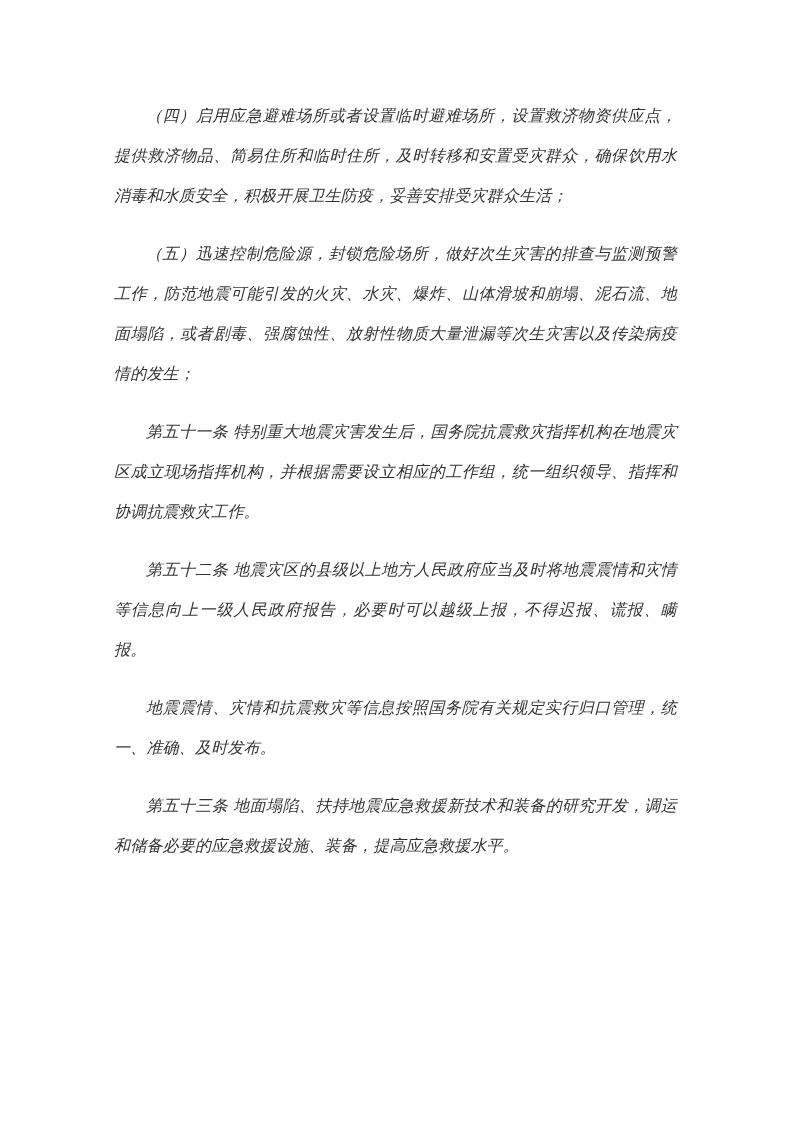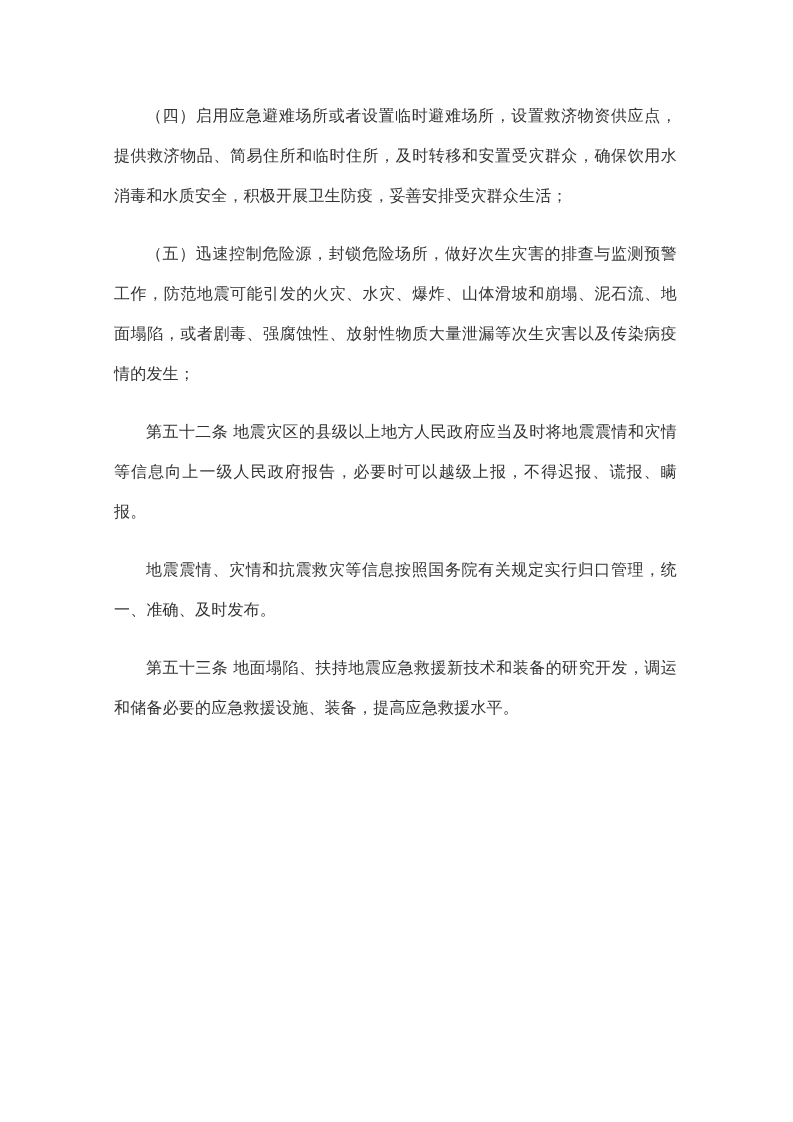--- a/index.html
+++ b/index.html
@@ -9,20 +9,21 @@
   }
   .page {
     position: relative;
     width: 793px;
     height: 1122px;
     margin: 0 auto;
     background: #ffffff;
     box-sizing: border-box;
     padding: 96px 116px 0 114px;
     overflow: hidden;
+    font-style: italic;
   }
   .doc-body {
     font-family: "Liberation Sans", "DejaVu Sans", sans-serif;
     font-size: 16px;
     line-height: 40px;
     color: #333333;
     text-align: justify;
     letter-spacing: 0.2px;
   }
   .doc-body p {
@@ -31,17 +32,18 @@
     word-break: break-all;
   }
 </style>
 </head>
 <body>
 
 <div class="page">
   <div class="doc-body">
     <p>（四）启用应急避难场所或者设置临时避难场所，设置救济物资供应点，提供救济物品、简易住所和临时住所，及时转移和安置受灾群众，确保饮用水消毒和水质安全，积极开展卫生防疫，妥善安排受灾群众生活；</p>
     <p>（五）迅速控制危险源，封锁危险场所，做好次生灾害的排查与监测预警工作，防范地震可能引发的火灾、水灾、爆炸、山体滑坡和崩塌、泥石流、地面塌陷，或者剧毒、强腐蚀性、放射性物质大量泄漏等次生灾害以及传染病疫情的发生；</p>
+    <p>第五十一条 特别重大地震灾害发生后，国务院抗震救灾指挥机构在地震灾区成立现场指挥机构，并根据需要设立相应的工作组，统一组织领导、指挥和协调抗震救灾工作。</p>
     <p>第五十二条 地震灾区的县级以上地方人民政府应当及时将地震震情和灾情等信息向上一级人民政府报告，必要时可以越级上报，不得迟报、谎报、瞒报。</p>
     <p>地震震情、灾情和抗震救灾等信息按照国务院有关规定实行归口管理，统一、准确、及时发布。</p>
     <p>第五十三条 地面塌陷、扶持地震应急救援新技术和装备的研究开发，调运和储备必要的应急救援设施、装备，提高应急救援水平。</p>
   </div>
 </div>
 
 </body></html>

